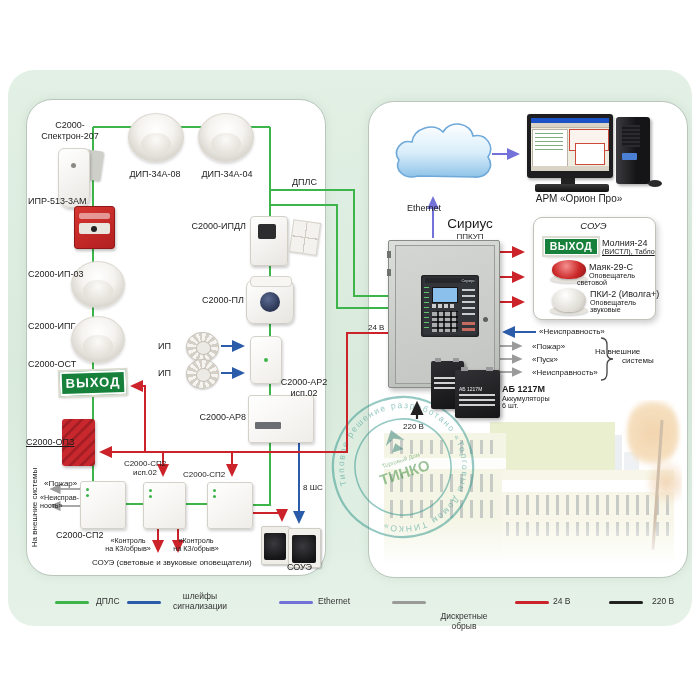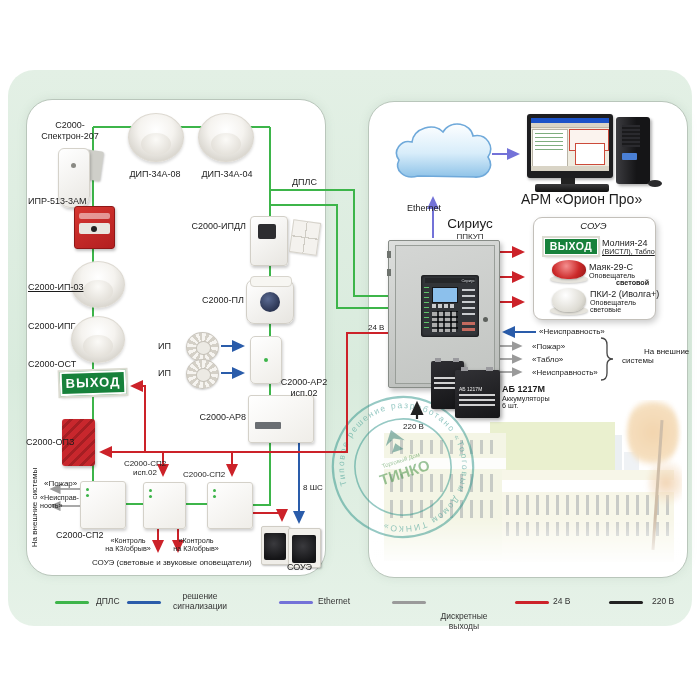--- a/index.html
+++ b/index.html
@@ -171,30 +171,30 @@
   <div class="lbl c" style="left:192px;top:169px;width:70px;">ДИП-34А-04</div>
   <div class="lbl" style="left:292px;top:177px;">ДПЛС</div>
 
   <div class="lbl" style="left:28px;top:196px;">ИПР-513-3АМ</div>
   <div class="dev" style="left:74px;top:206px;width:39px;height:41px;background:linear-gradient(150deg,#d63630,#b31f20);border:1px solid #8f1717;border-radius:3px;box-shadow:1px 2px 3px rgba(0,0,0,.25);">
     <div style="position:absolute;left:4px;top:6px;width:31px;height:6px;background:rgba(255,255,255,.5);border-radius:2px;"></div>
     <div style="position:absolute;left:4px;top:16px;width:31px;height:11px;background:#e9e6df;border-radius:2px;"></div>
     <div style="position:absolute;left:16px;top:19px;width:6px;height:6px;border-radius:50%;background:#222;"></div>
   </div>
 
-  <div class="lbl" style="left:28px;top:282px;text-decoration:underline;">С2000-ИП-03</div>
+  <div class="lbl" style="left:28px;top:269px;">С2000-ИП-03</div>
   <div class="dev det" style="left:71px;top:261px;width:52px;height:45px;"></div>
 
   <div class="lbl" style="left:28px;top:321px;">С2000-ИПГ</div>
   <div class="dev det" style="left:71px;top:316px;width:52px;height:45px;"></div>
 
   <div class="lbl" style="left:28px;top:359px;">С2000-ОСТ</div>
   <div class="exit-sign" style="left:60px;top:371px;width:62px;height:20px;font-size:13px;line-height:20px;letter-spacing:1px;transform:rotate(-2deg);">ВЫХОД</div>
 
-  <div class="lbl" style="left:26px;top:437px;">С2000-ОПЗ</div>
+  <div class="lbl" style="left:26px;top:437px;text-decoration:underline;">С2000-ОПЗ</div>
   <div class="dev" style="left:62px;top:419px;width:33px;height:47px;border-radius:3px;background:repeating-linear-gradient(135deg,#c8272d 0 5px,#a51e23 5px 8px);box-shadow:1px 2px 3px rgba(0,0,0,.25);"></div>
 
   <div class="lbl r" style="left:182px;top:221px;width:64px;">С2000-ИПДЛ</div>
   <div class="dev" style="left:250px;top:216px;width:36px;height:48px;background:linear-gradient(145deg,#fff,#e8e6e1);border:1px solid #d2cfc7;border-radius:4px;box-shadow:1px 2px 3px rgba(0,0,0,.2);">
     <div style="position:absolute;left:7px;top:7px;width:18px;height:15px;background:#2d2d30;border-radius:2px;"></div>
   </div>
   <div class="dev" style="left:291px;top:221px;width:26px;height:31px;background:#f4f2ee;border:1px solid #d6d3cb;transform:rotate(8deg);box-shadow:1px 1px 2px rgba(0,0,0,.15);background-image:linear-gradient(90deg,transparent 48%,#cfccc4 48% 52%,transparent 52%),linear-gradient(0deg,transparent 48%,#cfccc4 48% 52%,transparent 52%);"></div>
 
   <div class="lbl r" style="left:198px;top:295px;width:46px;">С2000-ПЛ</div>
   <div class="dev" style="left:246px;top:279px;width:46px;height:43px;background:linear-gradient(145deg,#fff,#e7e5e0);border:1px solid #d2cfc7;border-radius:8px;box-shadow:1px 2px 3px rgba(0,0,0,.2);">
@@ -270,21 +270,21 @@
       <div style="position:absolute;left:0;top:48px;width:78px;height:5px;background:#d9d4c6;"></div>
     </div>
   </div>
   <div class="dev" style="left:561px;top:178px;width:14px;height:7px;background:#222;"></div>
   <div class="dev" style="left:535px;top:184px;width:74px;height:8px;background:linear-gradient(180deg,#3a3a3c,#111);border-radius:2px;"></div>
   <div class="dev" style="left:616px;top:117px;width:34px;height:67px;background:linear-gradient(90deg,#3c3c40,#151517 60%);border-radius:3px;box-shadow:2px 2px 3px rgba(0,0,0,.3);">
     <div style="position:absolute;left:6px;top:36px;width:15px;height:7px;background:#4a7fd4;border-radius:1px;"></div>
     <div style="position:absolute;left:6px;top:8px;width:18px;height:22px;background:repeating-linear-gradient(0deg,#2a2a2e 0 2px,#1a1a1c 2px 4px);"></div>
   </div>
   <div class="dev" style="left:648px;top:180px;width:14px;height:7px;background:#2a2a2c;border-radius:50%;"></div>
-  <div class="lbl c" style="left:521px;top:194px;width:116px;font-size:14px;">АРМ «Орион Про»</div>
+  <div class="lbl c" style="left:521px;top:194px;width:116px;font-size:10px;">АРМ «Орион Про»</div>
 
   <div class="lbl c big" style="left:443px;top:217px;width:54px;">Сириус</div>
   <div class="lbl c s8" style="left:443px;top:232px;width:54px;">ППКУП</div>
   <div class="dev" style="left:388px;top:240px;width:110px;height:146px;background:linear-gradient(160deg,#dddfdd,#b7bab7);border:1px solid #878c87;border-radius:2px;box-shadow:2px 3px 5px rgba(0,0,0,.25);">
     <div style="position:absolute;left:6px;top:4px;width:98px;height:137px;border:1px solid #999e99;background:linear-gradient(160deg,#d4d6d4,#c2c5c2);"></div>
     <div style="position:absolute;left:-2px;top:10px;width:4px;height:7px;background:#6e736e;"></div>
     <div style="position:absolute;left:-2px;top:28px;width:4px;height:7px;background:#6e736e;"></div>
     <div style="position:absolute;left:94px;top:76px;width:5px;height:5px;border-radius:50%;background:#5c605c;"></div>
     <div style="position:absolute;left:32px;top:34px;width:58px;height:62px;background:#323539;border-radius:3px;box-shadow:inset 0 0 3px #000;">
       <div style="position:absolute;left:4px;top:3px;width:50px;height:5px;background:#25272a;color:#cfd4d8;font-size:4px;line-height:5px;text-align:right;">Сириус</div>
@@ -300,33 +300,33 @@
   <div class="dev" style="left:533px;top:217px;width:121px;height:101px;background:#fff;border:1px solid #c3c0ba;border-radius:9px;box-shadow:2px 3px 6px rgba(0,0,0,.2);"></div>
   <div class="lbl c" style="left:533px;top:221px;width:121px;font-style:italic;font-size:9.5px;">СОУЭ</div>
   <div class="exit-sign" style="left:544px;top:238px;width:52px;height:15px;font-size:10.5px;line-height:15px;letter-spacing:.5px;border-width:1.5px;">ВЫХОД</div>
   <div class="lbl" style="left:602px;top:238px;">Молния-24</div>
   <div class="lbl s7" style="left:602px;top:248px;text-decoration:underline;">(ВИСТЛ), Табло</div>
 
   <div class="dev" style="left:550px;top:275px;width:38px;height:8px;border-radius:50%;background:#e6e4dd;box-shadow:0 1px 2px rgba(0,0,0,.2);"></div>
   <div class="dev" style="left:552px;top:260px;width:34px;height:19px;border-radius:50% 50% 45% 45%;background:radial-gradient(circle at 42% 32%,#f59090,#cc2a2a 55%,#8f1515);box-shadow:0 1px 2px rgba(0,0,0,.25);"></div>
   <div class="lbl" style="left:589px;top:262px;">Маяк-29-С</div>
   <div class="lbl s7" style="left:589px;top:272px;">Оповещатель</div>
-  <div class="lbl s7" style="left:616px;top:279px;font-weight:bold;">световой</div>
+  <div class="lbl s7" style="left:577px;top:279px;">световой</div>
 
   <div class="dev" style="left:550px;top:306px;width:38px;height:9px;border-radius:50%;background:#e6e4dd;box-shadow:0 1px 2px rgba(0,0,0,.2);"></div>
   <div class="dev" style="left:552px;top:288px;width:34px;height:24px;border-radius:50% 50% 46% 46%;background:radial-gradient(circle at 40% 30%,#ffffff,#dedcd4 65%,#b5b3ab);box-shadow:0 1px 2px rgba(0,0,0,.25);"></div>
   <div class="lbl" style="left:590px;top:289px;">ПКИ-2 (Иволга+)</div>
   <div class="lbl s7" style="left:590px;top:299px;">Оповещатель</div>
-  <div class="lbl s7" style="left:590px;top:306px;">световые</div>
+  <div class="lbl s7" style="left:590px;top:306px;">звуковые</div>
 
   <div class="lbl s8" style="left:539px;top:327px;">«Неисправность»</div>
   <div class="lbl s8" style="left:532px;top:342px;">«Пожар»</div>
-  <div class="lbl s8" style="left:532px;top:355px;">«Табло»</div>
+  <div class="lbl s8" style="left:532px;top:355px;">«Пуск»</div>
   <div class="lbl s8" style="left:532px;top:368px;">«Неисправность»</div>
-  <div class="lbl s8" style="left:644px;top:347px;">На внешние</div>
+  <div class="lbl s8" style="left:595px;top:347px;">На внешние</div>
   <div class="lbl s8" style="left:622px;top:356px;">системы</div>
 
   <div class="dev" style="left:431px;top:361px;width:33px;height:48px;background:linear-gradient(160deg,#2e2e32,#141416);border-radius:2px;box-shadow:2px 2px 3px rgba(0,0,0,.35);">
     <div style="position:absolute;left:4px;top:-3px;width:6px;height:4px;background:#9a9a9e;"></div>
     <div style="position:absolute;left:22px;top:-3px;width:6px;height:4px;background:#9a9a9e;"></div>
     <div style="position:absolute;left:3px;top:14px;width:26px;height:14px;background:repeating-linear-gradient(0deg,rgba(240,240,240,.85) 0 1.5px,transparent 1.5px 5px);"></div>
   </div>
   <div class="dev" style="left:455px;top:370px;width:45px;height:48px;background:linear-gradient(160deg,#323236,#161618);border-radius:2px;box-shadow:2px 2px 4px rgba(0,0,0,.35);">
     <div style="position:absolute;left:6px;top:-3px;width:7px;height:4px;background:#9a9a9e;"></div>
     <div style="position:absolute;left:31px;top:-3px;width:7px;height:4px;background:#9a9a9e;"></div>
@@ -338,31 +338,31 @@
   <div class="lbl s7" style="left:502px;top:402px;">6 шт.</div>
 
   <div class="lbl s8" style="left:403px;top:422px;">220 В</div>
   <div class="lbl s8" style="left:368px;top:323px;">24 В</div>
 
   <div class="legend-line" style="left: 55px; top: 601px; background-color: rgb(61, 181, 74);"></div>
   <div class="legend-txt" style="left:96px;top:597px;">ДПЛС</div>
 
   <div class="legend-line" style="left: 127px; top: 601px; background-color: rgb(42, 92, 170);"></div>
   <div class="legend-txt c" style="left:164px;top:592px;width:72px;">
-    <div>решение</div>
+    <div>шлейфы</div>
       <div>сигнализации</div>
   </div>
 
   <div class="legend-line" style="left: 279px; top: 601px; background-color: rgb(115, 114, 216);"></div>
   <div class="legend-txt" style="left:318px;top:597px;">Ethernet</div>
 
   <div class="legend-line" style="left: 392px; top: 601px; background-color: rgb(154, 154, 154);"></div>
   <div class="legend-txt c" style="left:428px;top:592px;width:72px;margin-top:20px;">
     <div>Дискретные</div>
-      <div>выходы</div>
+      <div>обрыв</div>
   </div>
 
   <div class="legend-line" style="left: 515px; top: 601px; background-color: rgb(204, 34, 41);"></div>
   <div class="legend-txt" style="left:553px;top:597px;">24 В</div>
 
   <div class="legend-line" style="left: 609px; top: 601px; background-color: rgb(34, 34, 34);"></div>
   <div class="legend-txt" style="left:652px;top:597px;">220 В</div>
 
 </div>
 

